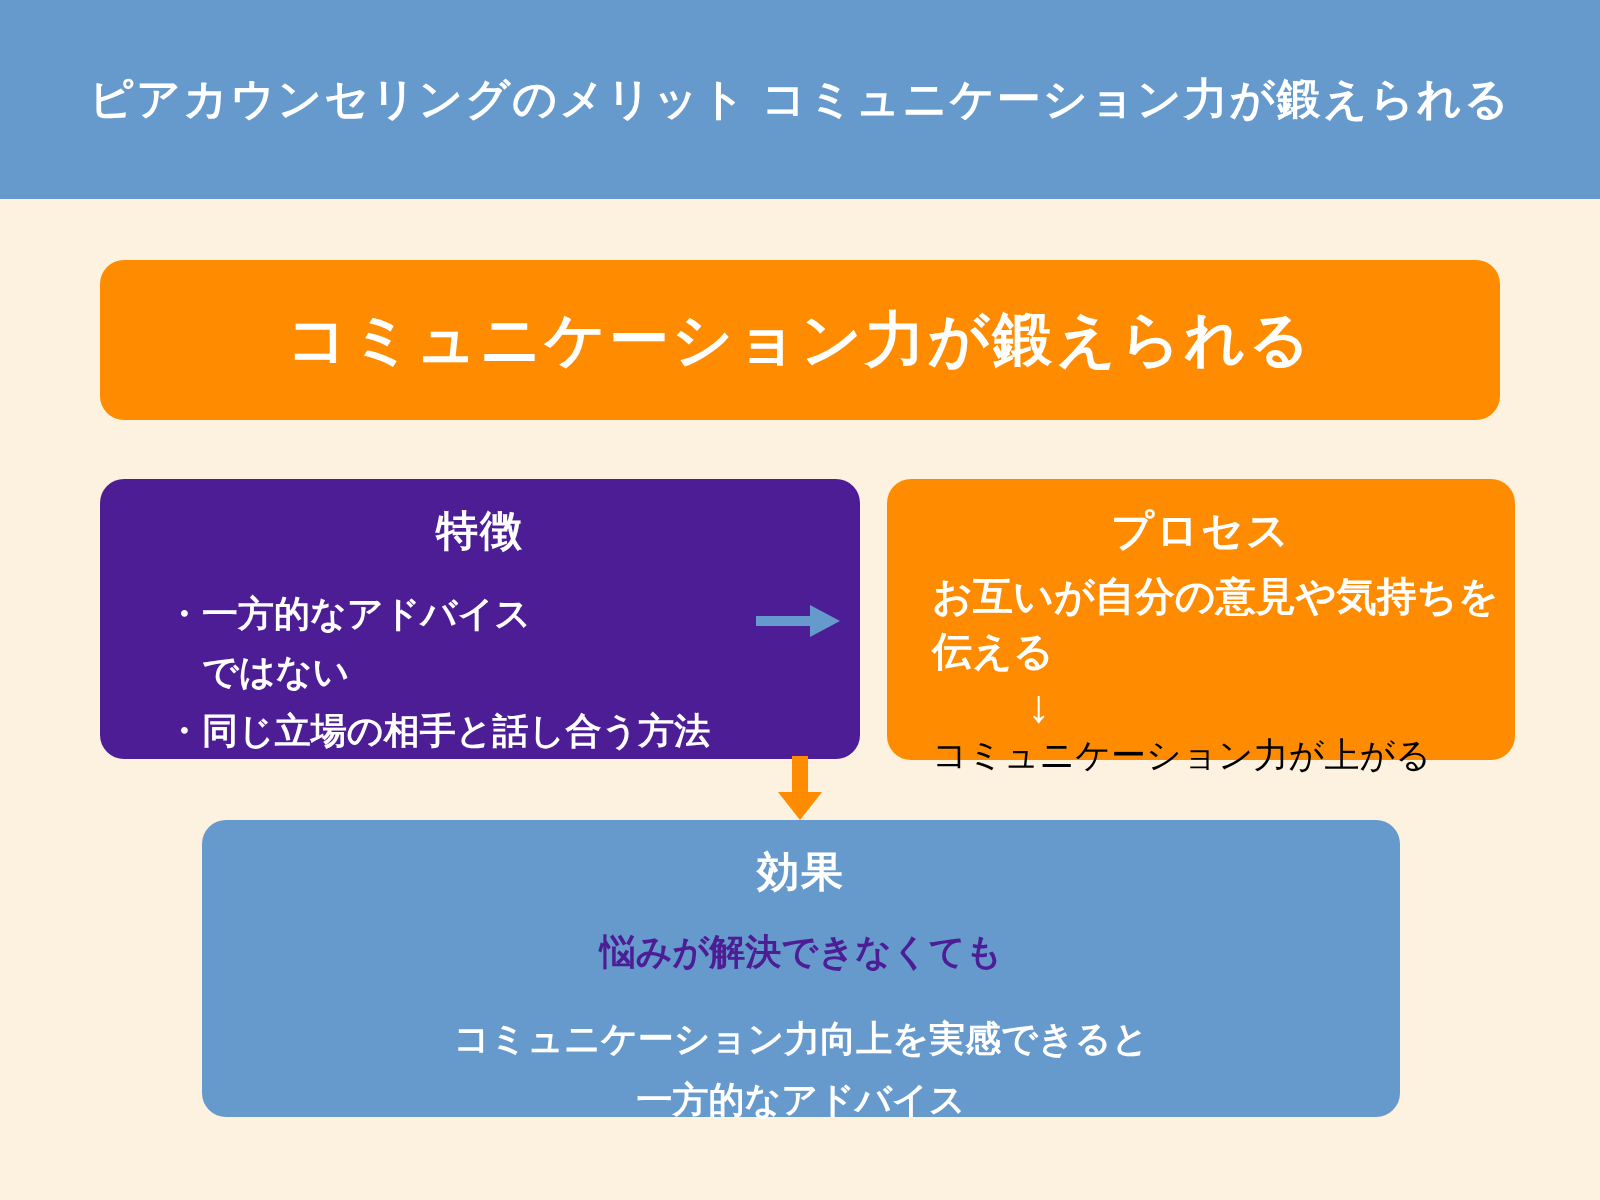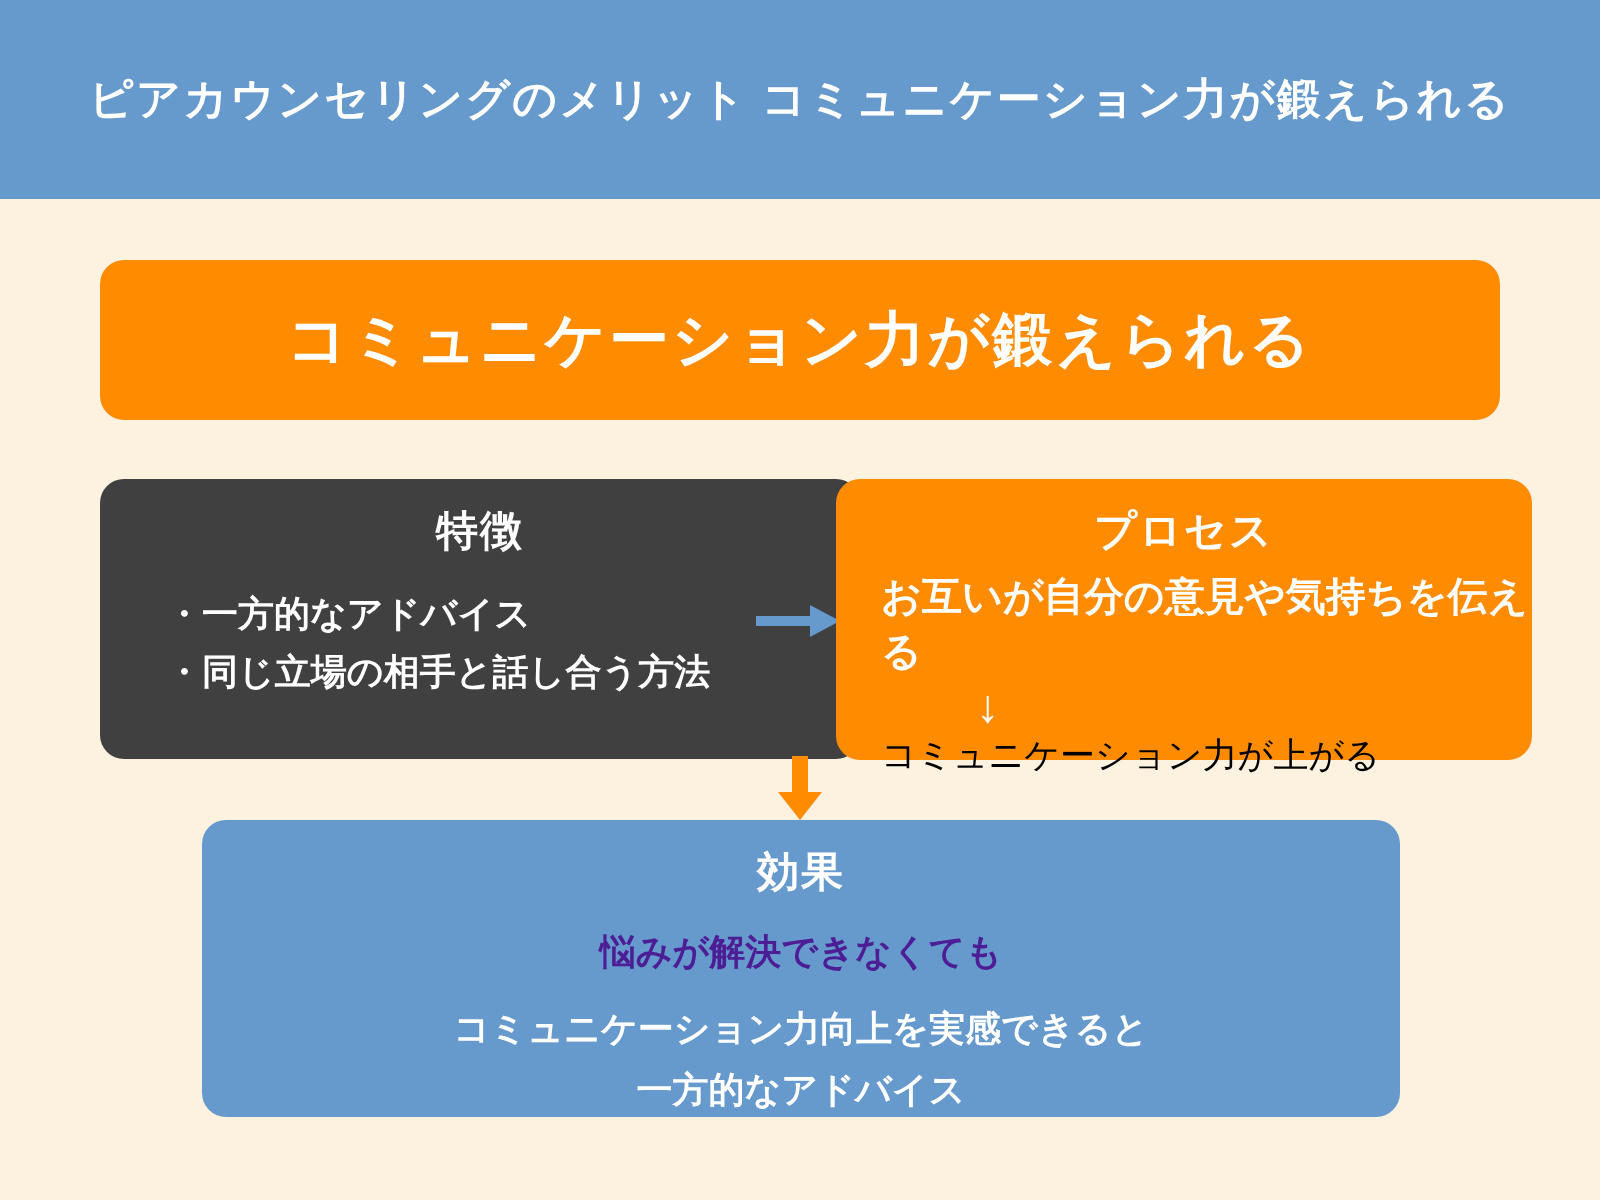--- a/index.html
+++ b/index.html
@@ -53,21 +53,21 @@
     font-weight: 700;
     letter-spacing: 3px;
     text-align: center;
   }
 
   
   .feature-box {
     position: absolute;
     left: 100px; top: 479px;
     width: 760px; height: 280px;
-    background: #404040;
+    background: #4c1d95;
     border-radius: 24px;
     box-sizing: border-box;
     padding: 24px 0 0 0;
   }
   .box-title {
     color: #FFFFFF;
     font-size: 42px;
     font-weight: 700;
     text-align: center;
     letter-spacing: 2px;
@@ -80,22 +80,22 @@
     font-weight: 700;
     line-height: 1.62;
   }
   .feature-box .bullet-cont {
     padding-left: 36px;
   }
 
   
   .process-box {
     position: absolute;
-    left: 836px; top: 479px;
-    width: 696px; height: 281px;
+    left: 887px; top: 479px;
+    width: 628px; height: 281px;
     background: #FF8C00;
     border-radius: 24px;
     box-sizing: border-box;
     padding: 24px 0 0 0;
   }
   .process-box .step1 {
     margin-top: 10px;
     padding-left: 45px;
     color: #FFFFFF;
     font-size: 40px;
@@ -128,21 +128,21 @@
     padding-top: 24px;
     text-align: center;
   }
   .effect-box .eline1 {
     margin-top: 28px;
     color: #4c1d95;
     font-size: 36px;
     font-weight: 700;
   }
   .effect-box .eline2 {
-    margin-top: 28px;
+    margin-top: 38px;
     color: #FFFFFF;
     font-size: 36px;
     font-weight: 700;
   }
   .effect-box .eline3 {
     margin-top: 12px;
     color: #FFFFFF;
     font-size: 36px;
     font-weight: 700;
   }
@@ -186,20 +186,21 @@
 </div>
 
 <div class="banner">
   <div class="banner-text">コミュニケーション力が鍛えられる</div>
 </div>
 
 <div class="feature-box">
   <div class="box-title">特徴</div>
   <div class="bullets">
     <div>・一方的なアドバイス</div>
+    <div class="bullet-cont">ではない</div>
     <div>・同じ立場の相手と話し合う方法</div>
   </div>
 </div>
 
 <div class="h-arrow-shaft"></div>
 <div class="h-arrow-head"></div>
 
 <div class="process-box">
   <div class="box-title">プロセス</div>
   <div class="step1">お互いが自分の意見や気持ちを伝える</div>

